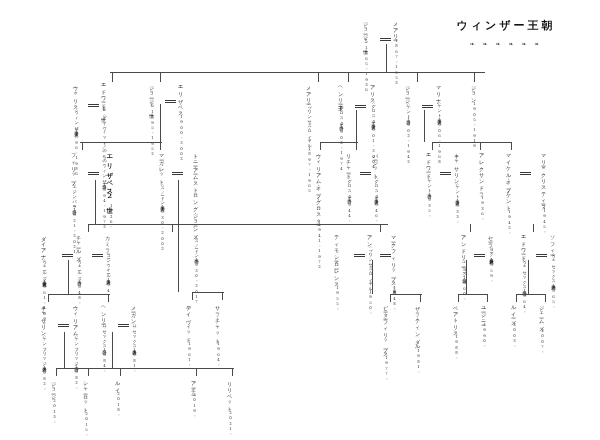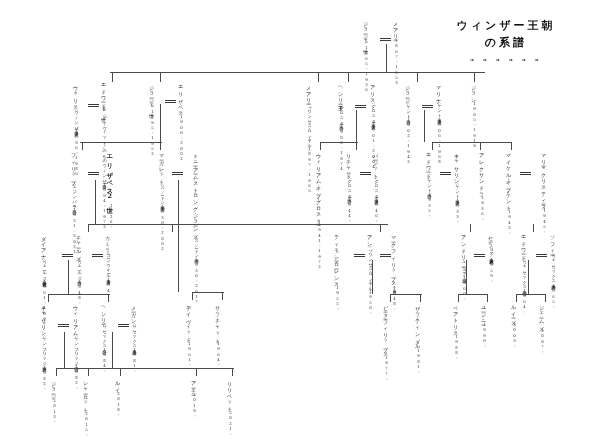--- a/index.html
+++ b/index.html
@@ -82,21 +82,20 @@
   .eq i{display:block;width:100%;height:0.7px;background:#3a3a3a;}
   .eq i+i{margin-top:1.6px;}
 </style>
 </head>
 <body>
 
 <div id="chart">
 
   <div class="title-block">
     <div class="title-main">ウィンザー王朝</div>
-    <div class="title-main">の系譜</div>
     <div class="title-rule">❧ ❧ ❧ ❧ ❧ ❧</div>
   </div>
 
   <div id="nodes">
       <div class="person" style="left: 362px; top: 18px;">
         <span class="col nm">ジョージ5世</span>
         <span class="col dt">1865–1936</span>
       </div>
       <div class="person" style="left: 392px; top: 18px;">
         <span class="col nm">メアリー</span>

